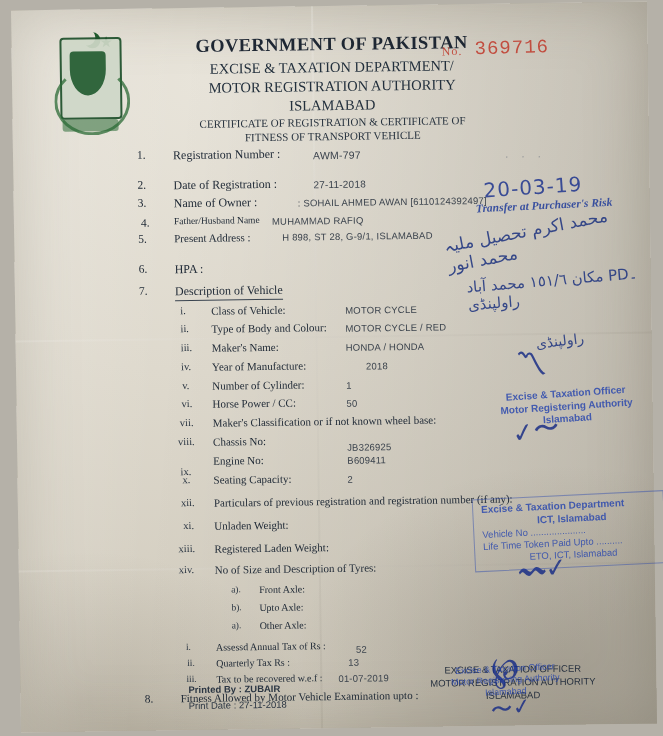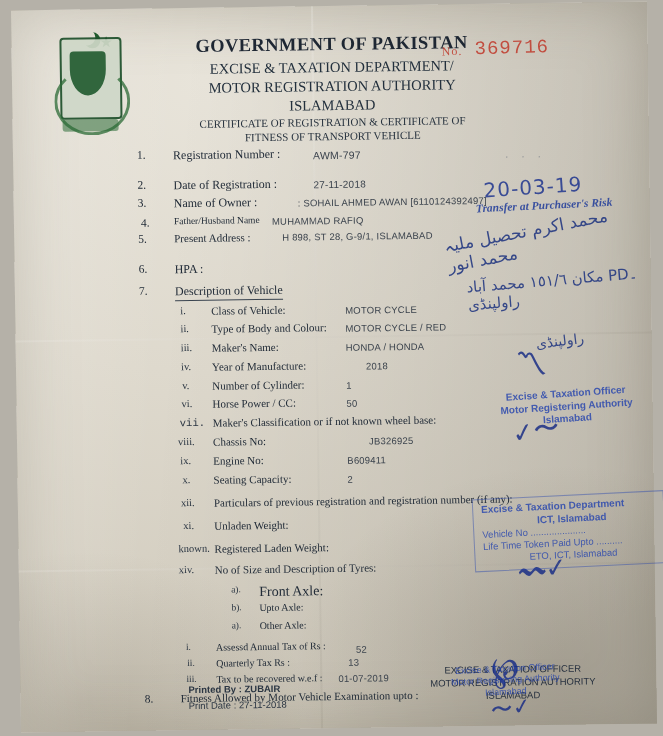--- a/index.html
+++ b/index.html
@@ -464,58 +464,58 @@
       <span class="rn" style="left:166px;">v.</span>
       <span class="sub-lbl" style="left:196px;">Number of Cylinder:</span>
       <span class="val" style="left:330px; top:2px;">1</span>
     </div>
     <div class="row" style="top:390px;">
       <span class="rn" style="left:165px;">vi.</span>
       <span class="sub-lbl" style="left:196px;">Horse Power / CC:</span>
       <span class="val" style="left:330px; top:2px;">50</span>
     </div>
     <div class="row" style="top:409px;">
-      <span class="rn" style="left:163px;font-family:Liberation Mono, monospace;">vii.</span>
+      <span class="rn" style="left:163px;">vii.</span>
       <span class="sub-lbl" style="left:196px;">Maker's Classification or if not known wheel base:</span>
     </div>
     <div class="row" style="top:428px;">
       <span class="rn" style="left:161px;">viii.</span>
       <span class="sub-lbl" style="left:196px;">Chassis No:</span>
-      <span class="val" style="left:330px; top:2px;margin-left:22px;">JB326925</span>
+      <span class="val" style="left:330px; top:8px;">JB326925</span>
     </div>
     <div class="row" style="top:447px;">
-      <span class="rn" style="left:163px;">ix.</span>
+      <span class="rn" style="left:163px;margin-top:11px;">ix.</span>
       <span class="sub-lbl" style="left:196px;font-family:Liberation Serif, serif;">Engine No:</span>
       <span class="val" style="left:330px; top:2px;">B609411</span>
     </div>
     <div class="row" style="top:466px;">
       <span class="rn" style="left:165px;">x.</span>
       <span class="sub-lbl" style="left:196px;">Seating Capacity:</span>
       <span class="val" style="left:330px; top:2px;">2</span>
     </div>
     <div class="row" style="top:489px;">
       <span class="rn" style="left:163px;">xii.</span>
       <span class="sub-lbl" style="left:196px;">Particulars of previous registration and registration number (if any):</span>
     </div>
     <div class="row" style="top:512px;">
       <span class="rn" style="left:165px;">xi.</span>
       <span class="sub-lbl" style="left:196px;">Unladen Weight:</span>
     </div>
     <div class="row" style="top:535px;">
-      <span class="rn" style="left:160px;">known.</span>
+      <span class="rn" style="left:160px;">xiii.</span>
       <span class="sub-lbl" style="left:196px;">Registered Laden Weight:</span>
     </div>
     <div class="row" style="top:556px;">
       <span class="rn" style="left:160px;">xiv.</span>
       <span class="sub-lbl" style="left:196px;">No of Size and Description of Tyres:</span>
     </div>
 
     <div class="row" style="top:577px;">
       <span class="rn" style="left:212px; font-size:9.5px;">a).</span>
-      <span class="sub-lbl" style="left:240px; font-size:14px;">Front Axle:</span>
+      <span class="sub-lbl" style="left:240px; font-size:10px;">Front Axle:</span>
     </div>
     <div class="row" style="top:595px;">
       <span class="rn" style="left:212px; font-size:9.5px;">b).</span>
       <span class="sub-lbl" style="left:240px; font-size:10px;">Upto Axle:</span>
     </div>
     <div class="row" style="top:613px;">
       <span class="rn" style="left:212px; font-size:9.5px;">a).</span>
       <span class="sub-lbl" style="left:240px; font-size:10px;">Other Axle:</span>
     </div>
 

